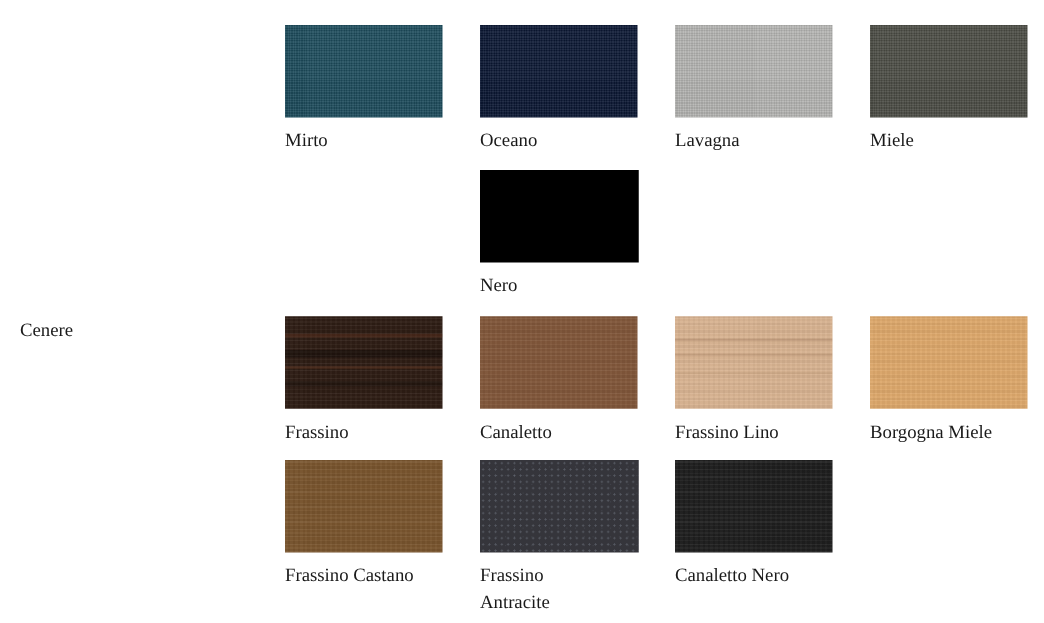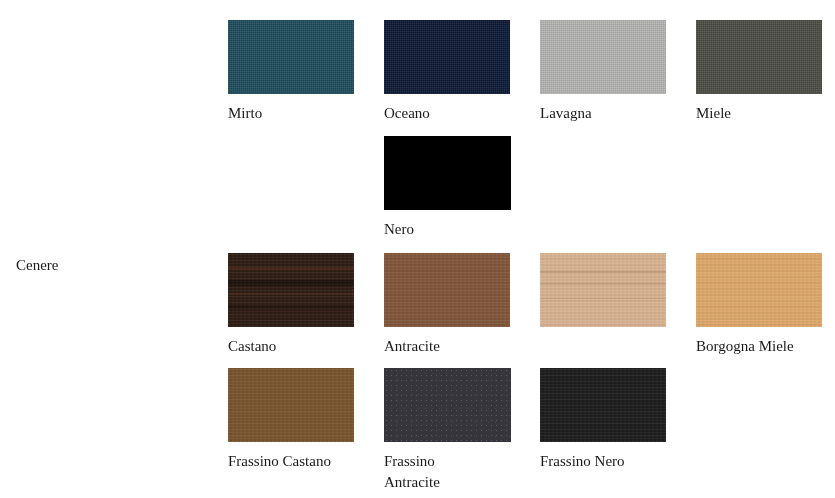--- a/index.html
+++ b/index.html
@@ -149,37 +149,38 @@
 
     <div class="swatch-row" style="top:253px">
       <div class="swatch-cell" style="left:0px">
         <div class="swatch-chip" style="background-color: rgb(46, 29, 20);">
           <div class="grain grainwood"></div>
           <div class="band" style="top:14px;height:3px;background:rgba(120,60,35,0.30)"></div>
           <div class="band" style="top:27px;height:6px;background:rgba(0,0,0,0.30)"></div>
           <div class="band" style="top:40px;height:2px;background:rgba(130,70,40,0.28)"></div>
           <div class="band" style="top:52px;height:4px;background:rgba(0,0,0,0.22)"></div>
         </div>
-        <div class="swatch-name">Castano</div>
+        <div class="swatch-name">Frassino</div>
       </div>
 
       <div class="swatch-cell" style="left:156px">
         <div class="swatch-chip" style="background-color: rgb(129, 87, 58);">
           <div class="grain grainwood"></div>
         </div>
-        <div class="swatch-name">Antracite</div>
+        <div class="swatch-name">Canaletto</div>
       </div>
 
       <div class="swatch-cell" style="left:312px">
         <div class="swatch-chip" style="background-color: rgb(216, 179, 145);">
           <div class="grain grainwood"></div>
           <div class="band" style="top:18px;height:2px;background:rgba(140,100,70,0.25)"></div>
           <div class="band" style="top:30px;height:2px;background:rgba(140,100,70,0.20)"></div>
           <div class="band" style="top:45px;height:1px;background:rgba(140,100,70,0.18)"></div>
         </div>
+        <div class="swatch-name">Frassino Lino</div>
       </div>
 
       <div class="swatch-cell" style="left:468px">
         <div class="swatch-chip" style="background-color: rgb(221, 168, 108);">
           <div class="grain grainwood"></div>
         </div>
         <div class="swatch-name">Borgogna Miele</div>
       </div>
     </div>
 
@@ -195,19 +196,19 @@
         <div class="swatch-chip" style="background-color: rgb(121, 85, 46);">
           <div class="grain grainwood"></div>
         </div>
         <div class="swatch-name">Frassino Castano</div>
       </div>
 
       <div class="swatch-cell" style="left:312px">
         <div class="swatch-chip" style="background-color: rgb(30, 30, 30);">
           <div class="grain grainwood"></div>
         </div>
-        <div class="swatch-name">Frassino Nero</div>
+        <div class="swatch-name">Canaletto Nero</div>
       </div>
     </div>
   </div>
 
   <div class="section-label" style="top:256px">Cenere</div>
 </div>
 
 </body></html>

